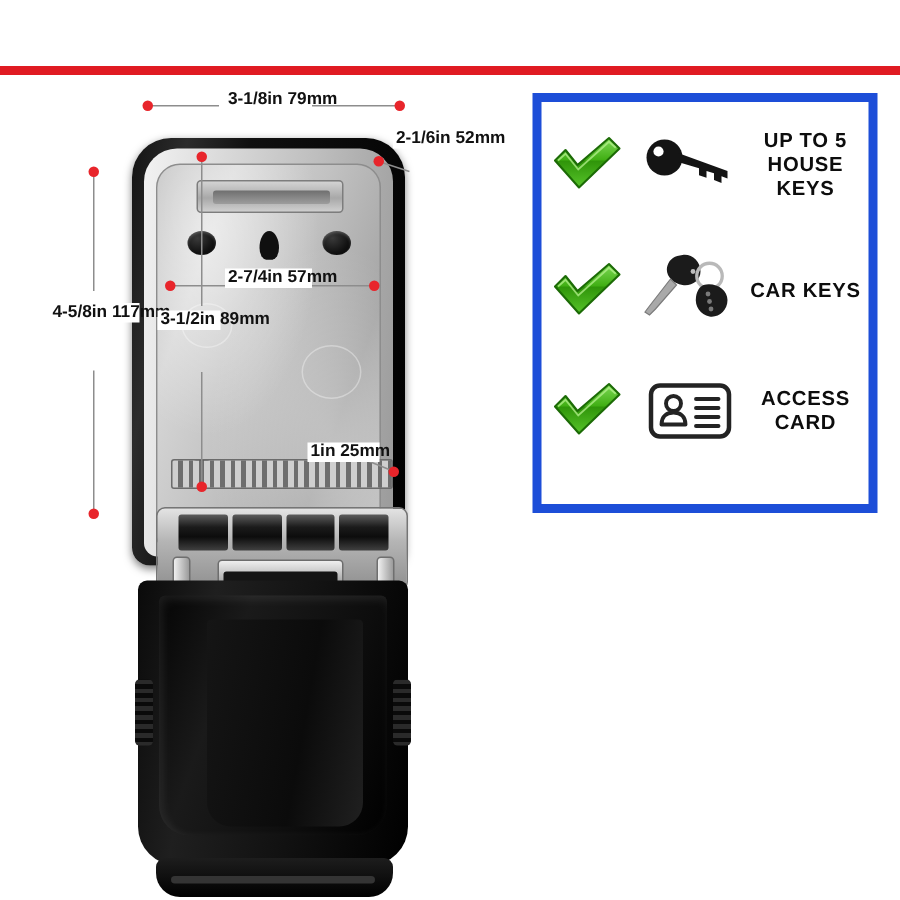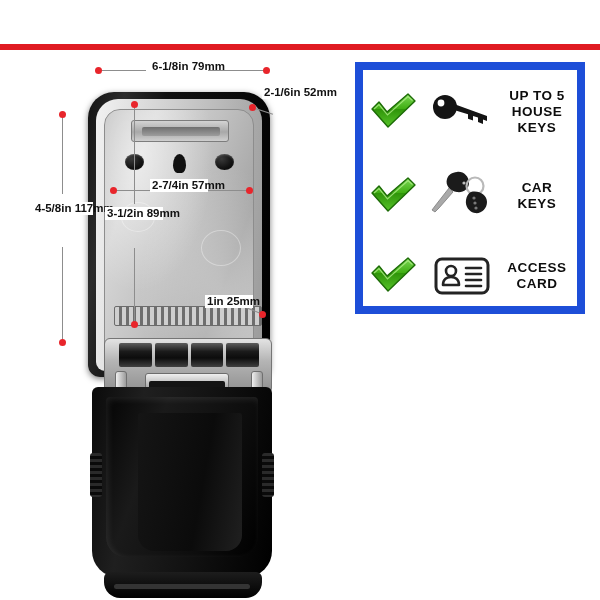--- a/index.html
+++ b/index.html
@@ -230,23 +230,23 @@
     line-height: 12.5px;
     text-align: center;
     white-space: nowrap;
     background: #ffffff;
     padding: 0 2px;
   }
 
   
   .feature-panel {
     position: absolute; left: 355px; top: 62px;
-    width: 230px; height: 252px;
+    width: 230px; height: 280px;
     background: #ffffff;
-    border: 8px solid #1d4ed8;
+    border: 6px solid #1d4ed8;
   }
   .feature-row {
     position: absolute;
     left: 0; width: 100%;
     height: 80px;
     display: flex;
     align-items: center;
   }
   .feature-row.r1 { top: 2px; }
   .feature-row.r2 { top: 86px; }
@@ -315,21 +315,21 @@
       <div class="safe-grip right"></div>
     </div>
     <div class="safe-base">
       <div class="safe-base-line"></div>
     </div>
 
     <div class="lead h" style="left:98px; top:18px; width:48px;"></div>
     <div class="lead h" style="left:208px; top:18px; width:58px;"></div>
     <div class="dot" style="left:95px;  top:15px;"></div>
     <div class="dot" style="left:263px; top:15px;"></div>
-    <div class="dim-label" style="left:150px; top:8px; width:58px;">6-1/8in
+    <div class="dim-label" style="left:150px; top:8px; width:58px;">3-1/8in
 79mm</div>
 
     <div class="lead v" style="left:62px; top:62px; width:1px; height:80px;"></div>
     <div class="lead v" style="left:62px; top:195px; width:1px; height:95px;"></div>
     <div class="dot" style="left:59px;  top:59px;"></div>
     <div class="dot" style="left:59px;  top:287px;"></div>
     <div class="dim-label" style="left:33px; top:150px; width:60px;">4-5/8in
 117mm</div>
 
     <div class="lead h" style="left:252px; top:55px; width:22px; transform:rotate(18deg); transform-origin:left center;"></div>
@@ -341,21 +341,21 @@
     <div class="lead h" style="left:205px; top:138px; width:44px;"></div>
     <div class="dot" style="left:110px; top:135px;"></div>
     <div class="dot" style="left:246px; top:135px;"></div>
     <div class="dim-label" style="left:150px; top:127px; width:58px;">2-7/4in
 57mm</div>
 
     <div class="lead v" style="left:134px; top:52px; width:1px; height:100px;"></div>
     <div class="lead v" style="left:134px; top:196px; width:1px; height:76px;"></div>
     <div class="dot" style="left:131px; top:49px;"></div>
     <div class="dot" style="left:131px; top:269px;"></div>
-    <div class="dim-label" style="left:105px; top:155px; width:58px;">3-1/2in
+    <div class="dim-label" style="left:105px; top:155px; width:42px;">3-1/2in
 89mm</div>
 
     <div class="lead h" style="left:231px; top:249px; width:32px; transform:rotate(22deg); transform-origin:left center;"></div>
     <div class="dot" style="left:228px; top:246px;"></div>
     <div class="dot" style="left:259px; top:259px;"></div>
     <div class="dim-label" style="left:205px; top:243px; width:48px;">1in
 25mm</div>
   </div>
 
   <div class="feature-panel">

